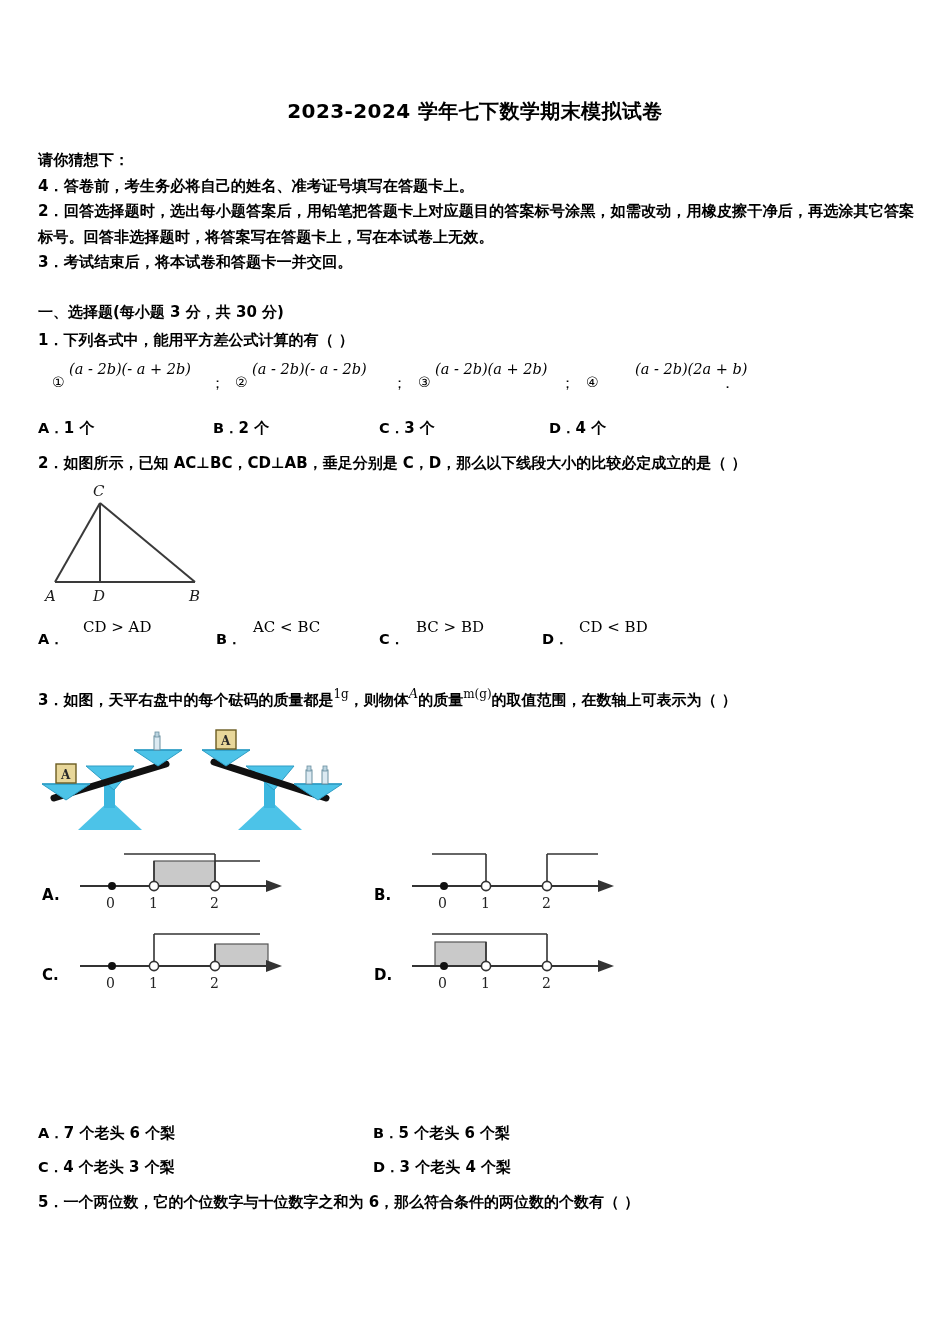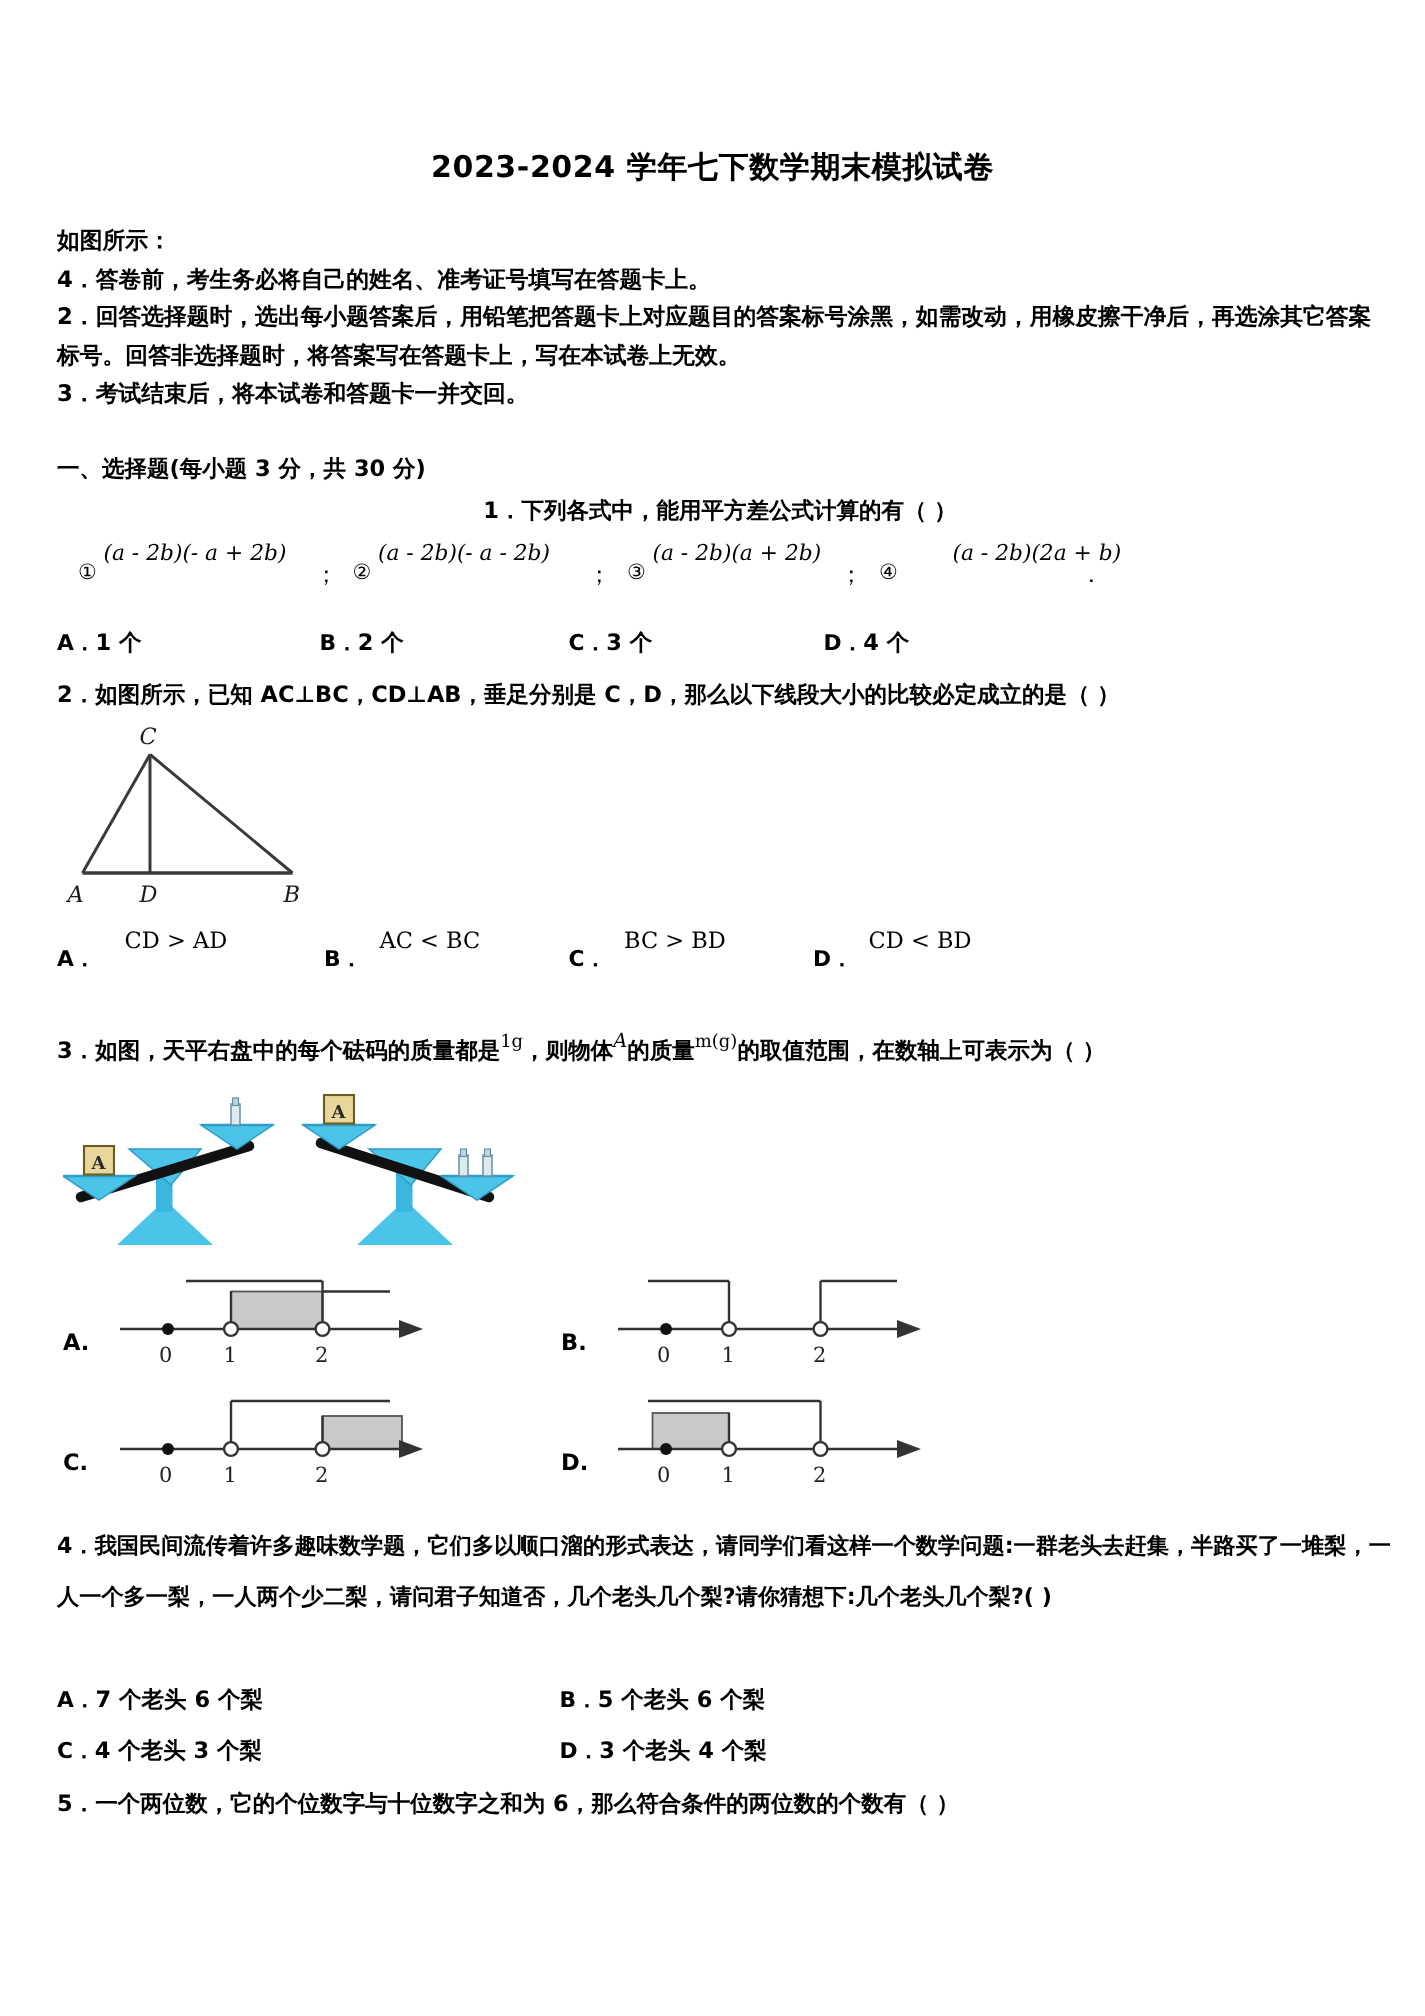--- a/index.html
+++ b/index.html
@@ -51,21 +51,21 @@
     font-weight: bold;
   }
 
   .q {
     position: absolute;
     left: 38px;
     font-size: 15px;
     font-weight: bold;
     line-height: 24px;
   }
-  .q1 { top: 328px; width: 884px; text-align: center; }
+  .q1 { top: 328px; width: 884px; }
   .q2 { top: 451px; width: 884px; }
   .q3 { top: 688px; width: 884px; }
   .q4 { top: 1014px; width: 890px; line-height: 34px; font-size: 14.8px; }
   .q5 { top: 1190px; width: 890px; }
 
   .mathline {
     position: absolute;
     left: 52px;
     top: 358px;
     width: 870px;
@@ -151,21 +151,21 @@
   .nl-svg { position: absolute; left: 30px; top: 0; }
 </style>
 </head>
 <body>
 
 <div class="page">
 
   <div class="doc-title">2023-2024 学年七下数学期末模拟试卷</div>
 
   <div class="notice">
-    <div>如图所示：</div>
+    <div>请你猜想下：</div>
     <div>4．答卷前，考生务必将自己的姓名、准考证号填写在答题卡上。</div>
     <div class="wrapline">2．回答选择题时，选出每小题答案后，用铅笔把答题卡上对应题目的答案标号涂黑，如需改动，用橡皮擦干净后，再选涂其它答案标号。回答非选择题时，将答案写在答题卡上，写在本试卷上无效。</div>
     <div>3．考试结束后，将本试卷和答题卡一并交回。</div>
   </div>
 
   <div class="section-head">一、选择题(每小题 3 分，共 30 分)</div>
 
   <div class="q q1">1．下列各式中，能用平方差公式计算的有（  ）</div>
 
   <div class="mathline">
@@ -340,21 +340,20 @@
       <polygon points="196,32 212,38 196,44" fill="#333"></polygon>
       <circle cx="42" cy="38" r="4" fill="#111"></circle>
       <circle cx="84" cy="38" r="4.6" fill="#ffffff" stroke="#333" stroke-width="1.6"></circle>
       <circle cx="145" cy="38" r="4.6" fill="#ffffff" stroke="#333" stroke-width="1.6"></circle>
       <text x="36" y="60" font-family="DejaVu Serif, serif" font-size="14" fill="#222">0</text>
       <text x="79" y="60" font-family="DejaVu Serif, serif" font-size="14" fill="#222">1</text>
       <text x="140" y="60" font-family="DejaVu Serif, serif" font-size="14" fill="#222">2</text>
     </svg>
   </div>
 
-  <div class="q q4">4．我国民间流传着许多趣味数学题，它们多以顺口溜的形式表达，请同学们看这样一个数学问题:一群老头去赶集，半路买了一堆梨，一人一个多一梨，一人两个少二梨，请问君子知道否，几个老头几个梨?请你猜想下:几个老头几个梨?(      )</div>
 
   <div class="opts opt-row-4a">
     <span class="opt" style="left:0px;"><span class="opt-letter">A．</span><span>7 个老头 6 个梨</span></span>
     <span class="opt" style="left:335px;"><span class="opt-letter">B．</span><span>5 个老头 6 个梨</span></span>
   </div>
   <div class="opts opt-row-4b">
     <span class="opt" style="left:0px;"><span class="opt-letter">C．</span><span>4 个老头 3 个梨</span></span>
     <span class="opt" style="left:335px;"><span class="opt-letter">D．</span><span>3 个老头 4 个梨</span></span>
   </div>
 

